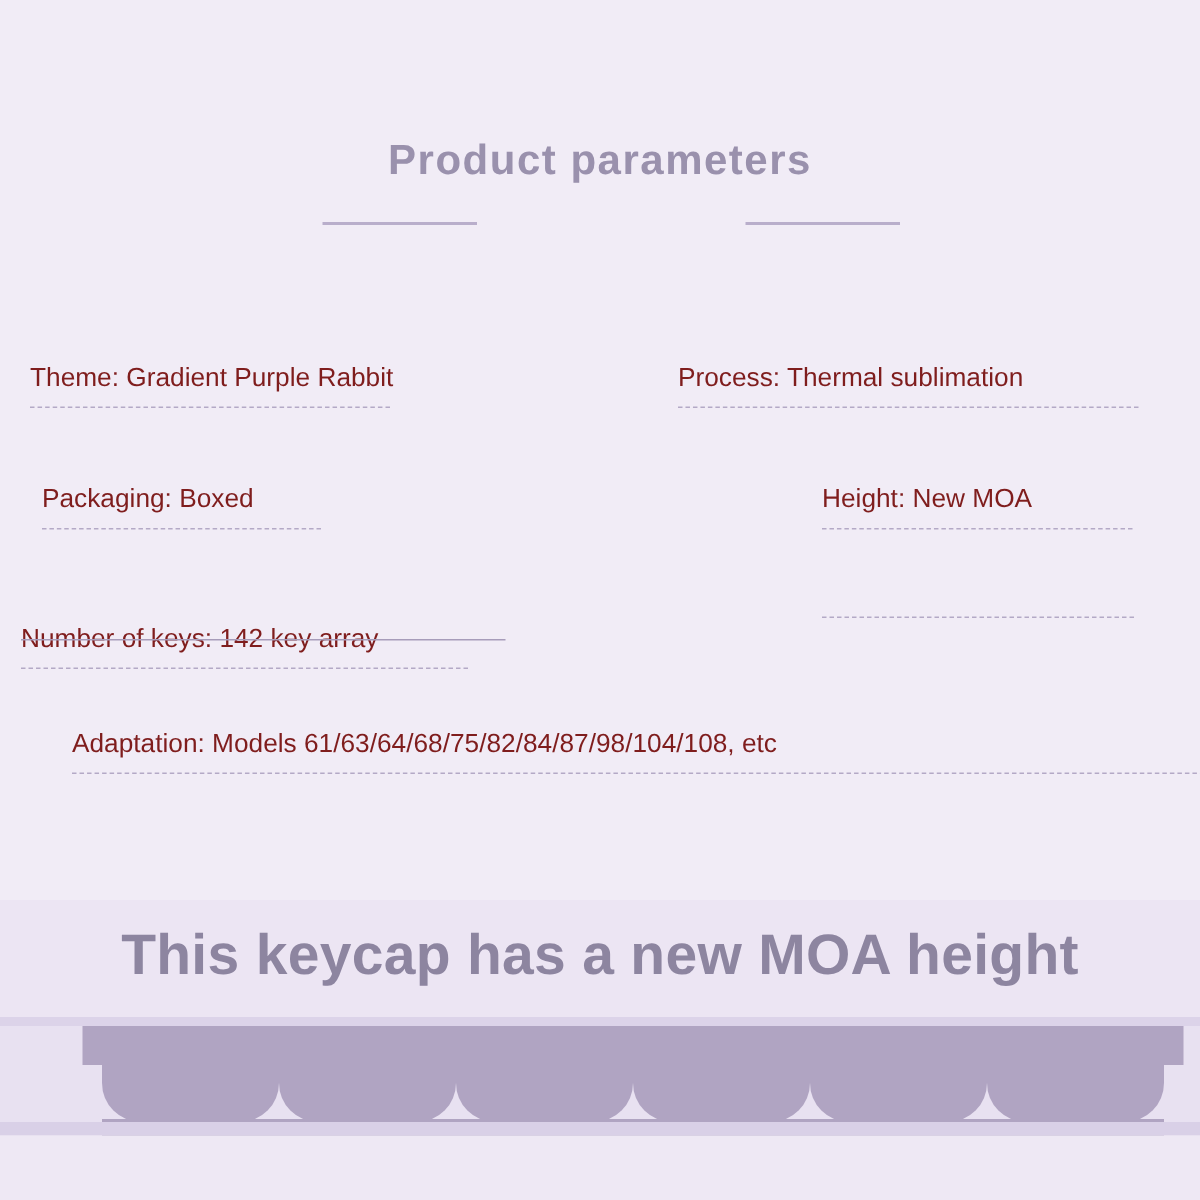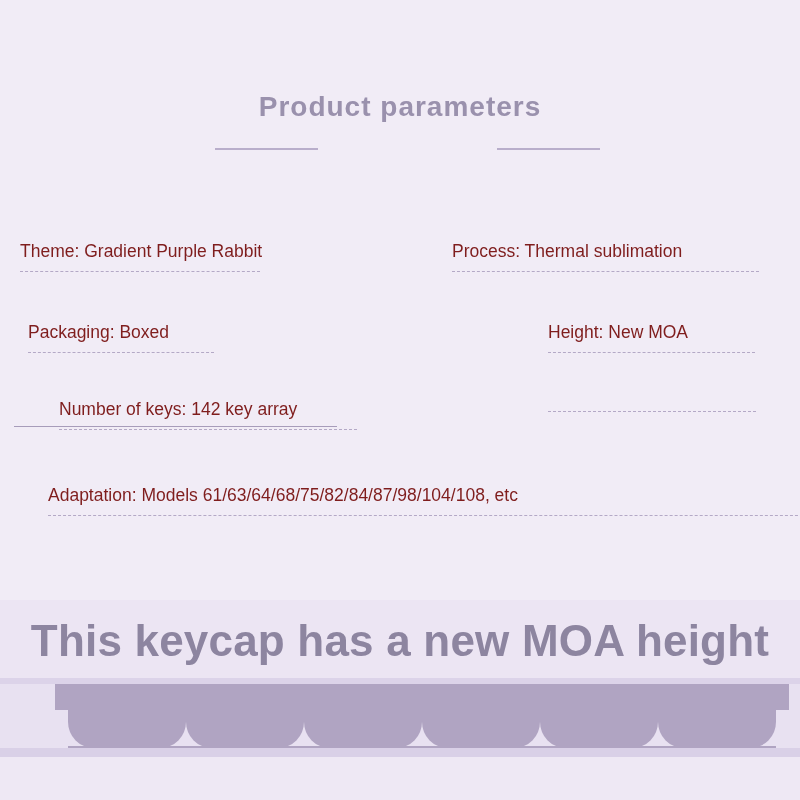--- a/index.html
+++ b/index.html
@@ -70,21 +70,21 @@
   }
   .param .dash {
     margin-top: 9px;
     height: 0;
     border-top: 1px dashed #b4a9c6;
   }
 
   
   .p-theme     { left: 20px;  top: 8px;  width: 240px; }
   .p-packaging { left: 28px;  top: 89px; width: 186px; }
-  .p-keys      { left: 14px;  top: 166px;width: 298px; margin-left: 45px; }
+  .p-keys      { left: 14px;  top: 182px;width: 298px; }
 
   
   .p-process   { left: 452px; top: 8px;  width: 307px; }
   .p-height    { left: 548px; top: 89px; width: 207px; }
   .p-wall      { left: 548px; top: 170px;width: 208px; }
 
   
   .p-adapt     { left: 20px;  top: 252px;width: 765px; margin-left: 28px; }
   .p-adapt .dash { border-top: 1px dashed #b4a9c6; }
 
@@ -107,21 +107,21 @@
     height: 200px;
     background: #ece5f3;
     overflow: hidden;
   }
   .banner-title {
     position: absolute;
     left: 0;
     top: 16px;
     width: 800px;
     text-align: center;
-    font-size: 44px;
+    font-size: 38px;
     font-weight: bold;
     color: #8d85a0;
     letter-spacing: 0.2px;
   }
   .band {
     position: absolute;
     left: 0;
     width: 800px;
     background: #dcd3e9;
   }

